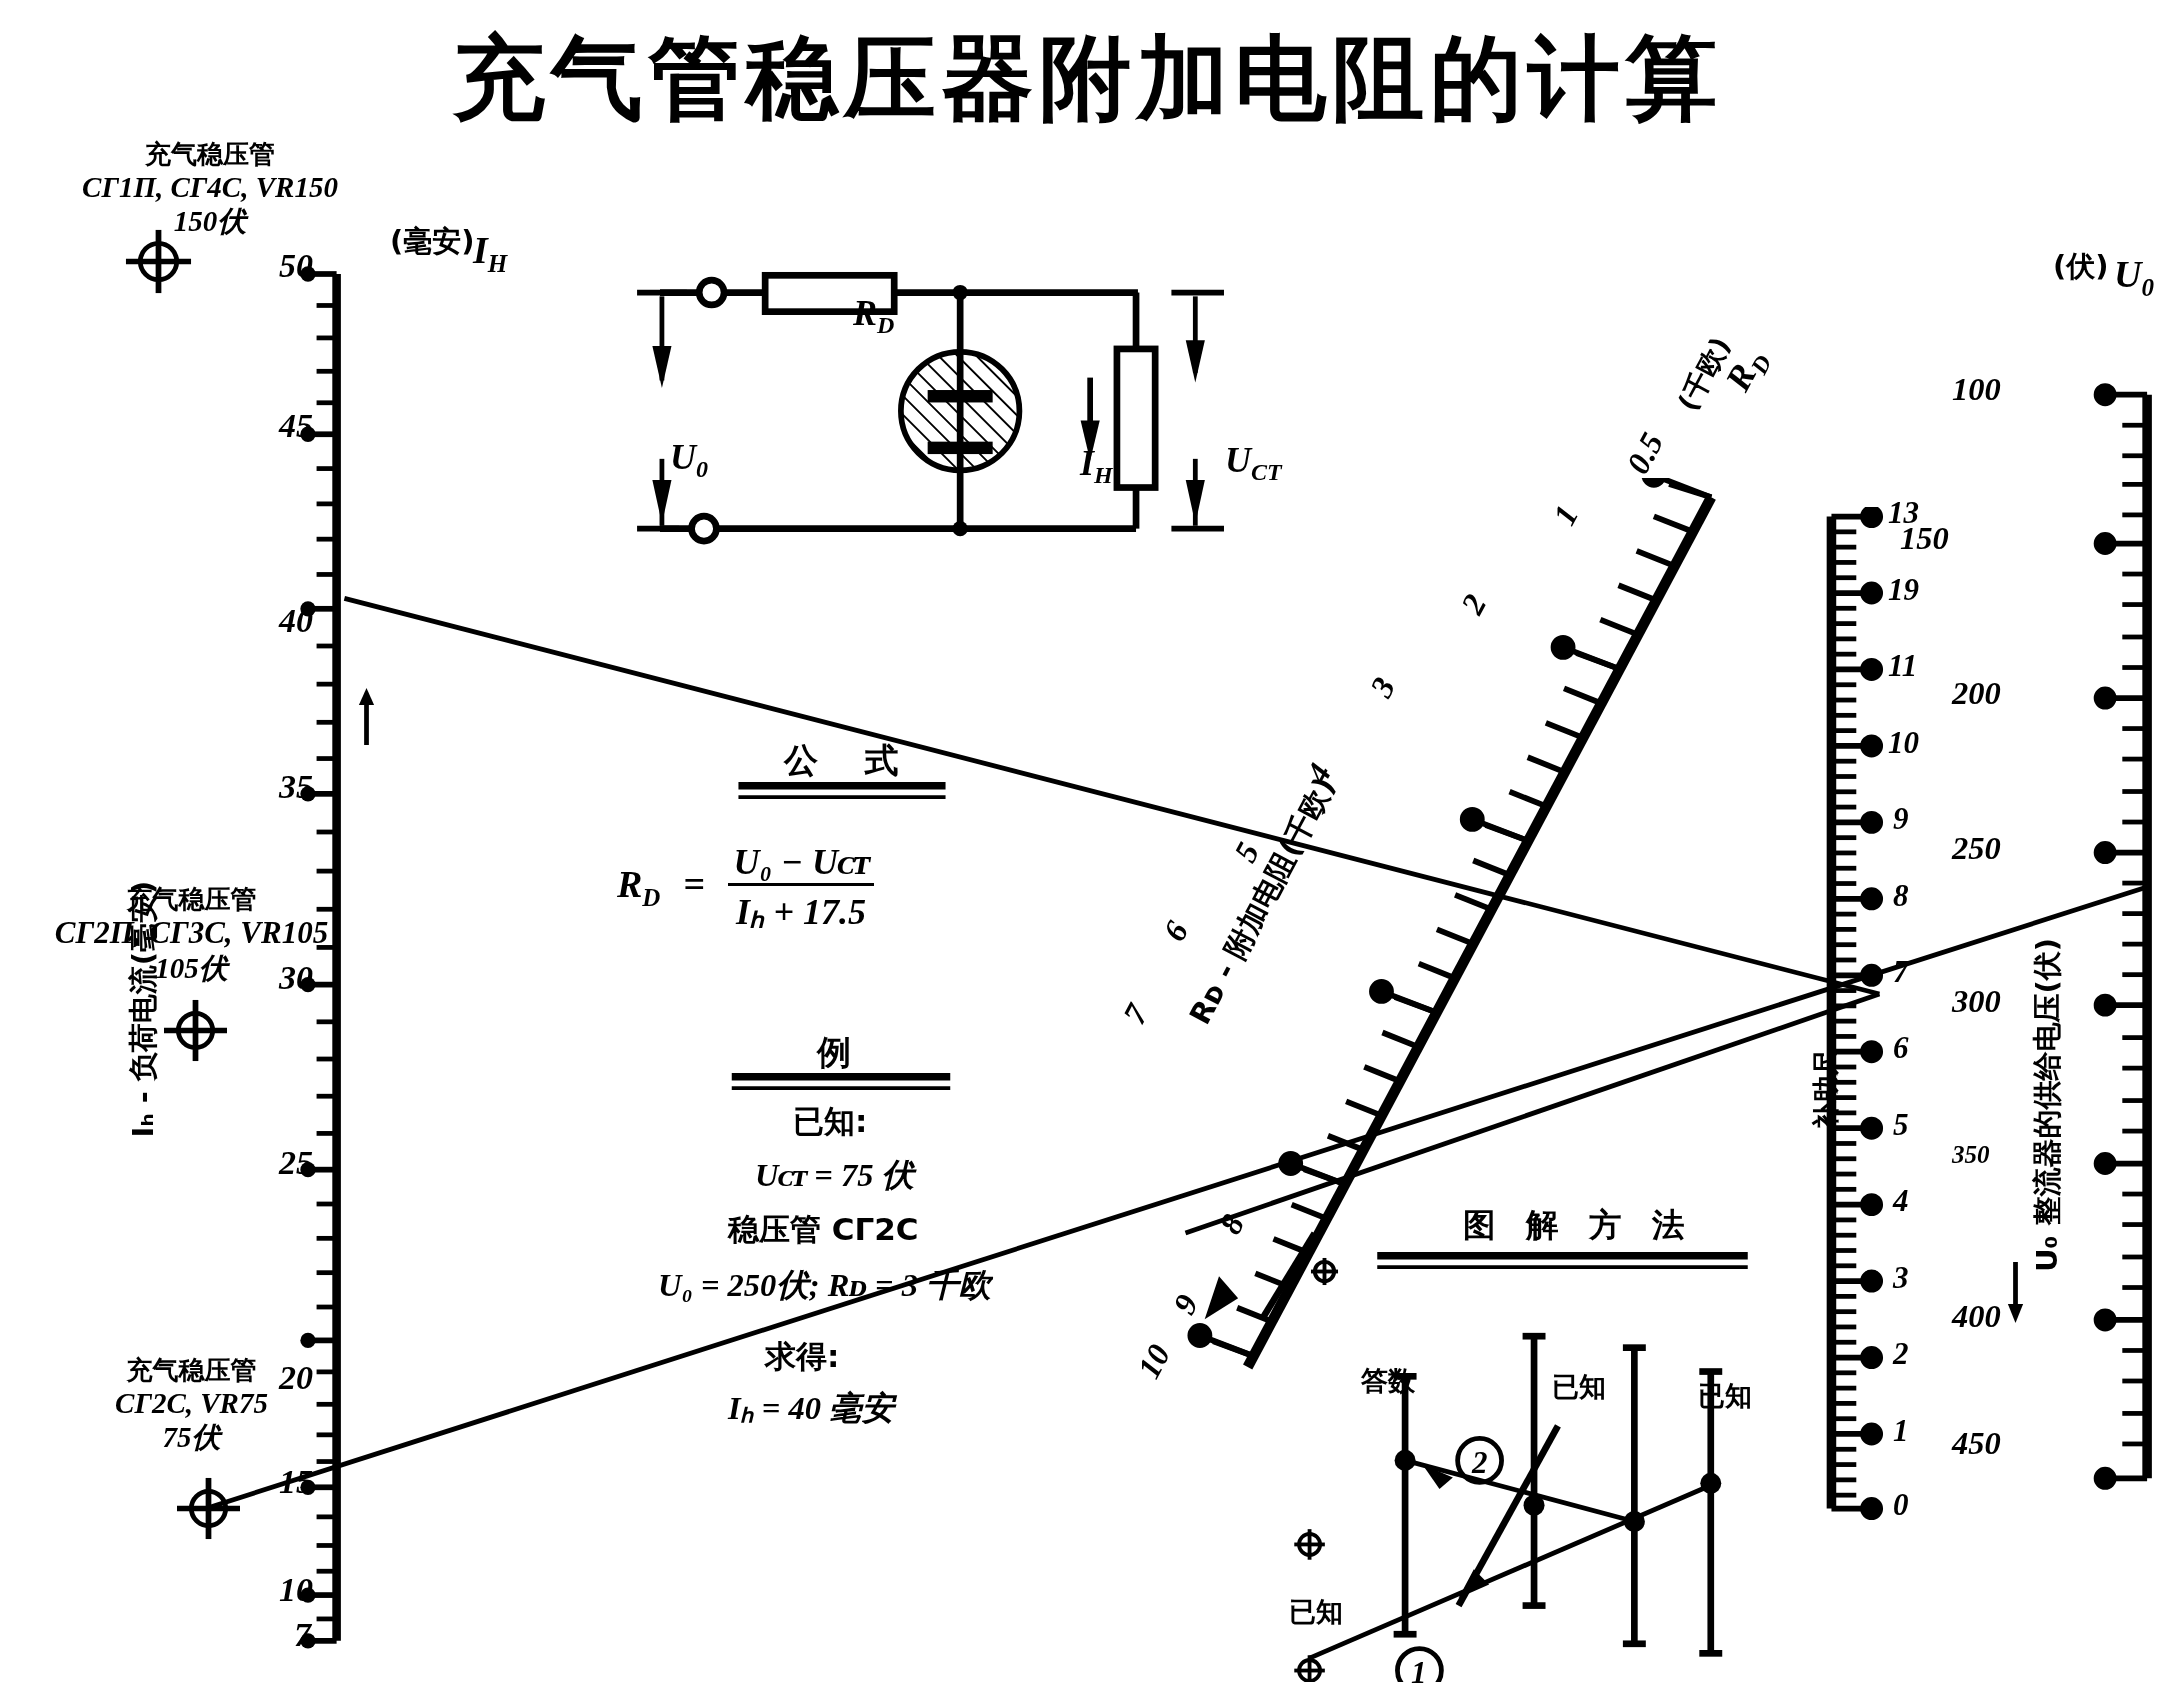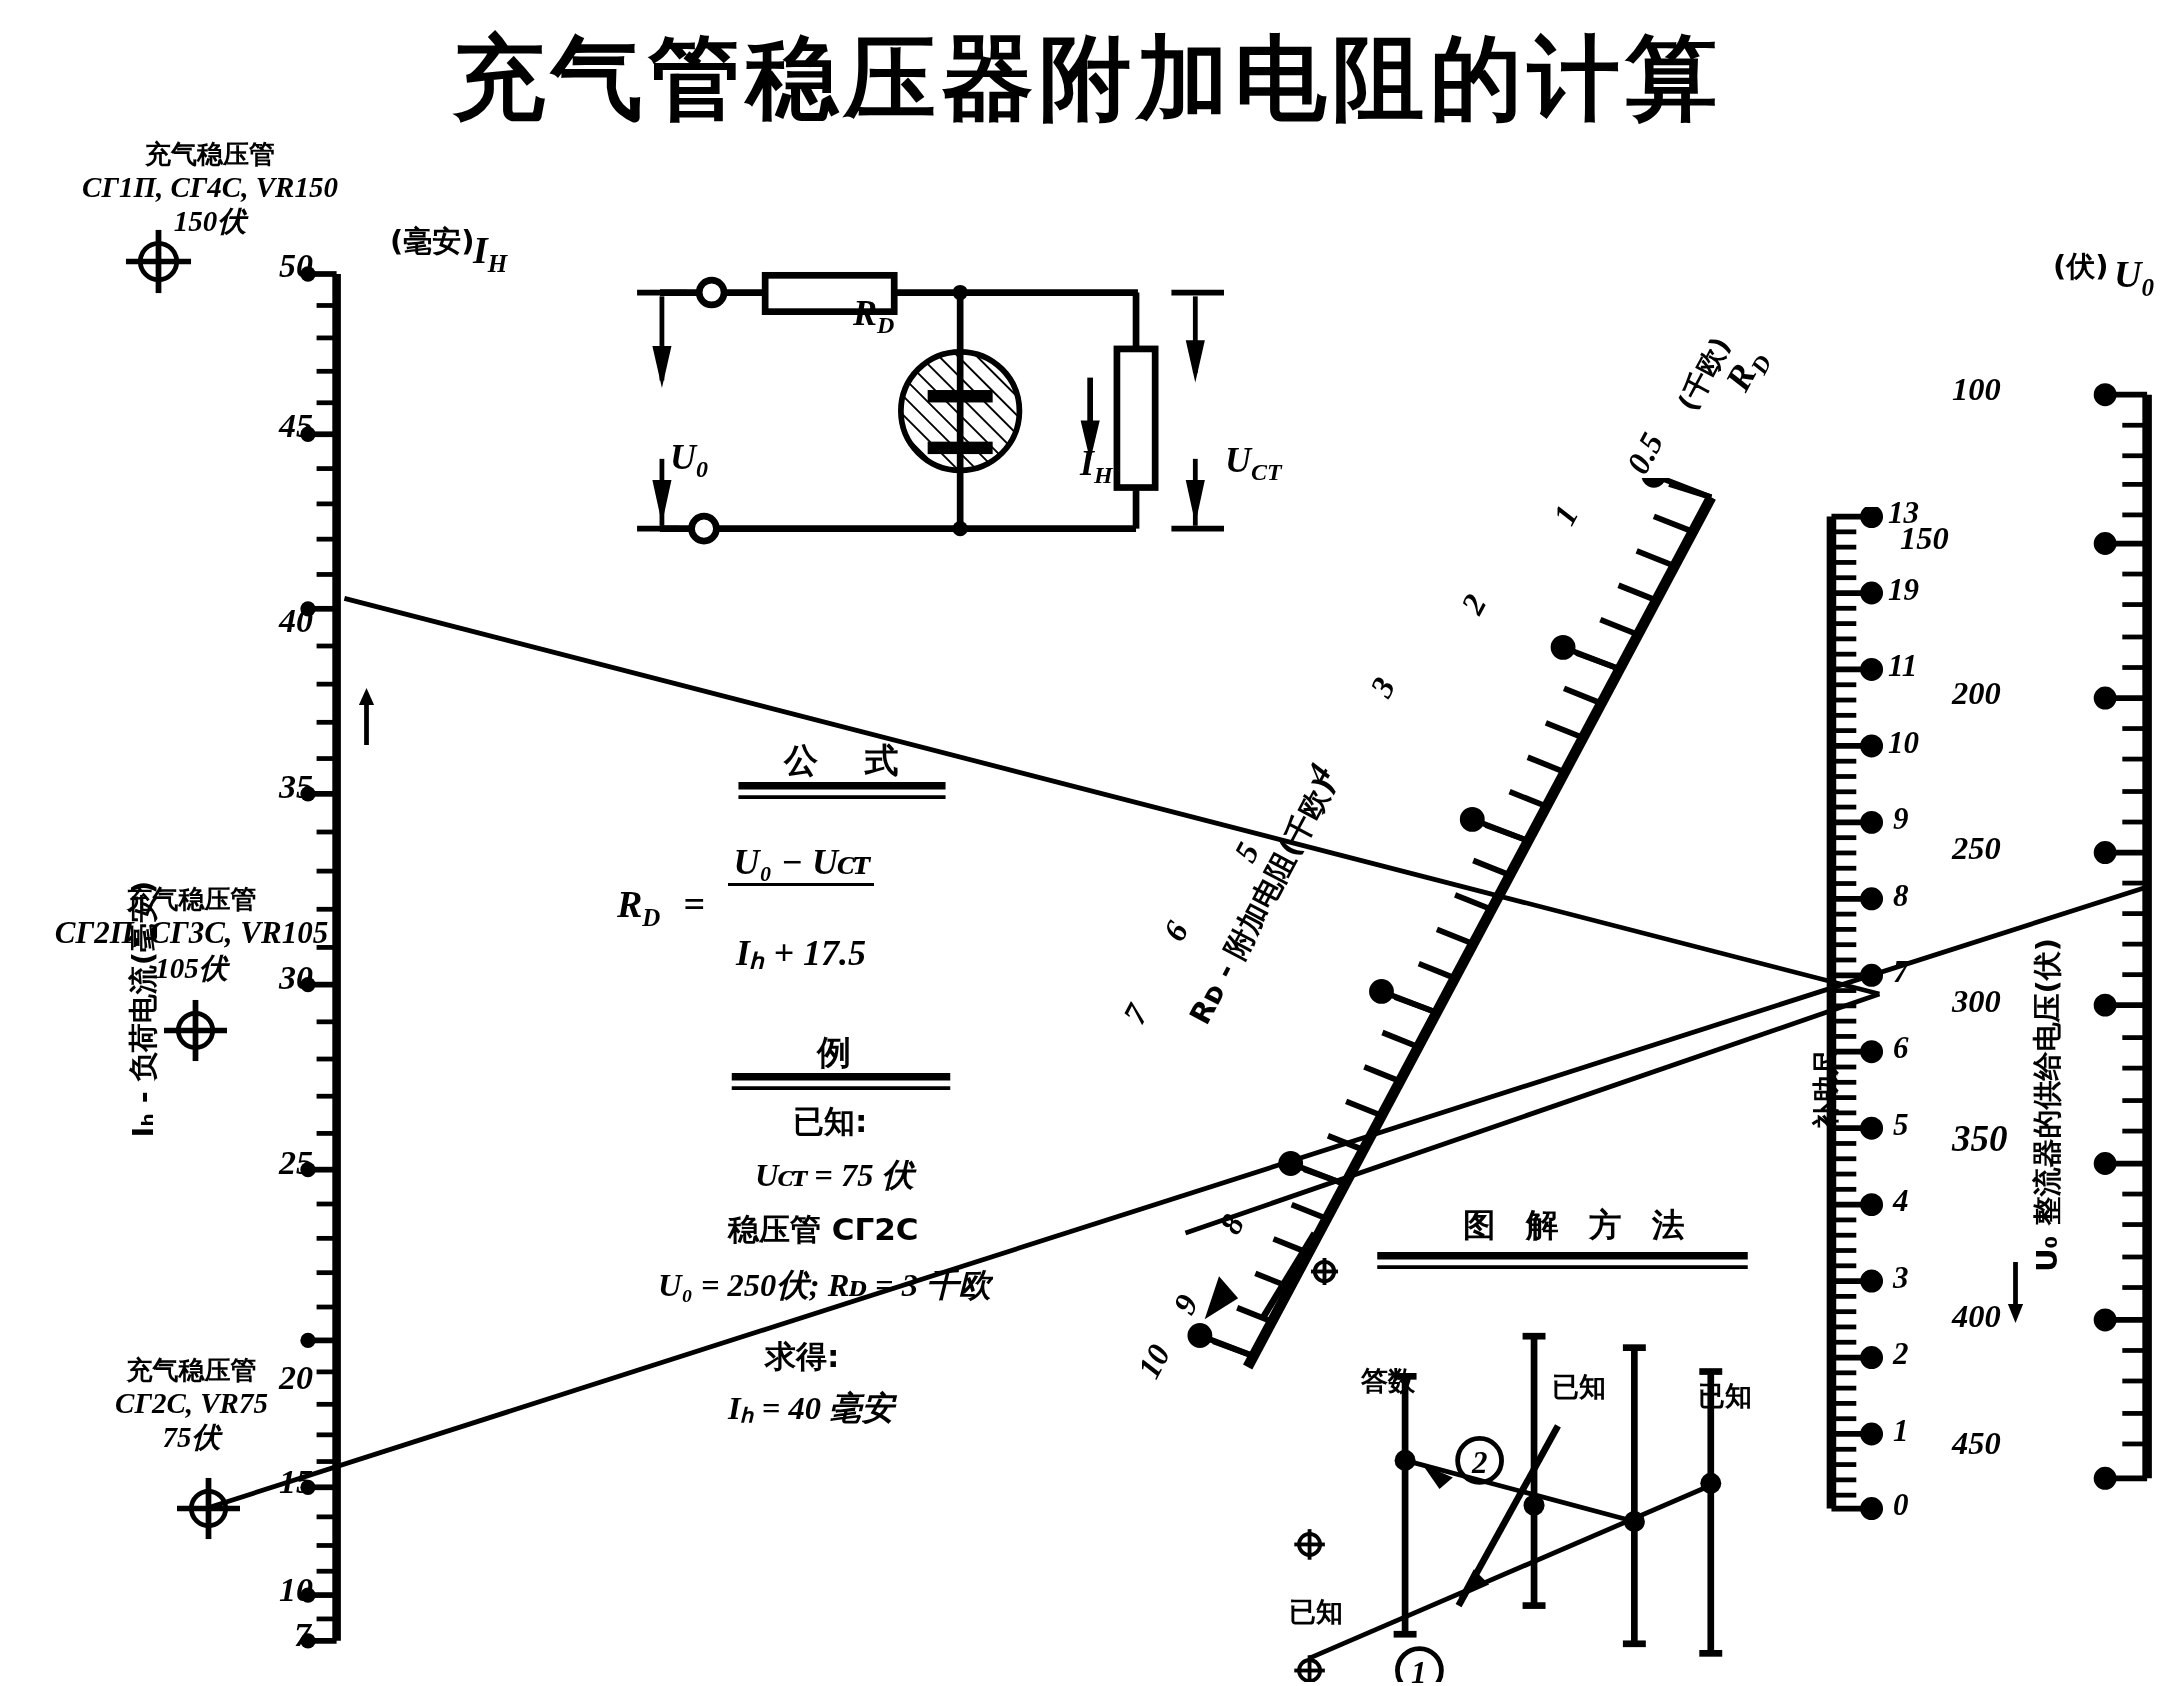--- a/index.html
+++ b/index.html
@@ -9,21 +9,21 @@
   svg{display:block;}
   .t{position:absolute;white-space:pre;font-family:"Liberation Serif",serif;color:#000;}
   .cn{font-family:"DejaVu Sans",sans-serif;font-weight:700;}
   .ital{font-style:italic;font-weight:700;}
   .num{font-style:italic;font-weight:700;font-family:"Liberation Serif",serif;}
   .title{font-family:"DejaVu Sans",sans-serif;font-weight:900;font-size:92px;letter-spacing:5.7px;
          text-align:center;width:100%;top:17px;left:0;}
   .sub{font-size:26px;line-height:1.18;}
   .frac{display:inline-block;text-align:center;vertical-align:middle;}
   .frac .top{border-bottom:3.8px solid #000;padding:0 5.7px;}
-  .frac .bot{padding:0 5.7px;margin-top:41px;}
+  .frac .bot{padding:0 5.7px;}
 </style>
 </head>
 <body>
 
 <div id="root">
 
   <div class="t title">充气管稳压器附加电阻的计算</div>
 
   <div class="abs" style="left:57px;top:139px;width:306px;text-align:center;">
     <div class="t cn sub" style="position:relative;left:0;top:0;">充气稳压管</div>
@@ -474,21 +474,21 @@
       <line x1="80" y1="1080" x2="106" y2="1080"></line>
         <line x1="80" y1="1112" x2="106" y2="1112"></line>
     </g>
   </svg>
 
   <div class="t num abs" style="left:1952px;top:371px;font-size:32.5px;">100</div>
   <div class="t num abs" style="left:1900px;top:520px;font-size:32.5px;">150</div>
   <div class="t num abs" style="left:1952px;top:675px;font-size:32.5px;">200</div>
   <div class="t num abs" style="left:1952px;top:830px;font-size:32.5px;">250</div>
   <div class="t num abs" style="left:1952px;top:983px;font-size:32.5px;">300</div>
-  <div class="t num abs" style="left:1952px;top:1117px;font-size:37px;">350</div>
+  <div class="t num abs" style="left:1952px;top:1141px;font-size:25px;">350</div>
   <div class="t num abs" style="left:1952px;top:1298px;font-size:32.5px;">400</div>
   <div class="t num abs" style="left:1952px;top:1425px;font-size:32.5px;">450</div>
 
   <div class="t cn abs" style="left:1780px;top:1085px;width:535px;text-align:center;font-size:29px;transform:rotate(-90deg);">U₀ 整流器的供给电压(伏)</div>
   <svg class="abs" style="left:2005px;top:1262px;" width="21" height="61" viewBox="0 0 22 64">
     <line x1="11" y1="0" x2="11" y2="52" stroke="#000" stroke-width="5"></line>
     <polygon points="11,64 3,44 19,44" fill="#000"></polygon>
   </svg>
 
   <svg class="abs" style="left:0;top:0;" width="2176" height="1686" viewBox="0 0 2276 1764">

